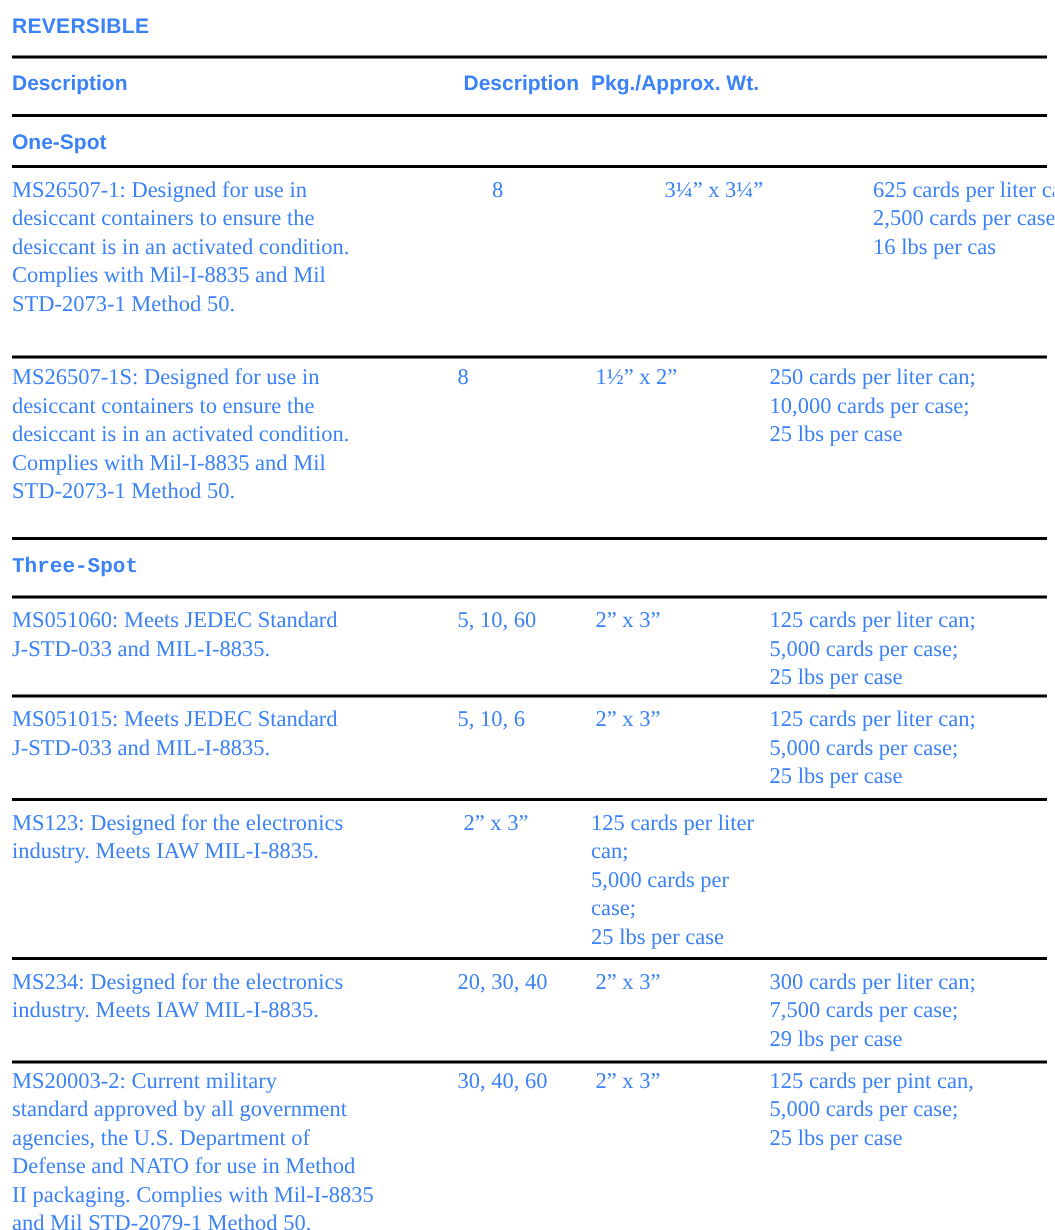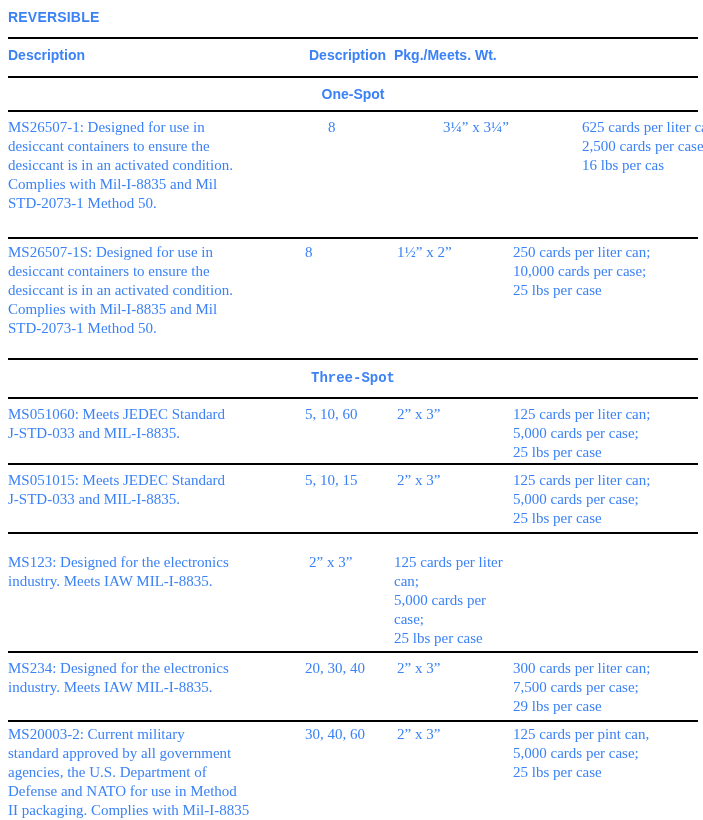--- a/index.html
+++ b/index.html
@@ -40,54 +40,53 @@
   .header-row { padding: 6px 0 10px 0; }
   .hcell.c2 { text-align: center; padding-right: 14px; }
   .hcell.c3 { padding-left: 4px; }
   .hcell.c4 { padding-left: 1px; }
   .section-row {
     font-family: "Liberation Sans", "DejaVu Sans", sans-serif;
     font-weight: bold;
     font-size: 14px;
     line-height: 21px;
     border-bottom: 2px solid #000000;
-    text-align: center;
   }
   .section-a { padding: 6px 0 5px 0; }
   .section-b { padding: 8px 0 8px 0; font-family: Liberation Mono, monospace; }
   .bcell {
     font-family: "Liberation Serif", "DejaVu Serif", serif;
     font-size: 15px;
     line-height: 19px;
     white-space: pre-line;
   }
   .bcell.c1 { padding-right: 6px; }
   .bcell.c3 { padding-left: 4px; }
   .bcell.c4 { padding-left: 1px; }
   
   .pad-a { padding: 6px 0 24px 0; gap: 23px; }
   .pad-b { padding: 4px 0 20px 0; }
   .pad-c { padding: 6px 0 1px 0; }
   .pad-d { padding: 6px 0 4px 0; }
-  .pad-e { padding: 19px 0 3px 0; }
+  .pad-e { padding: 6px 0 3px 0; }
   .pad-f { padding: 3px 0 0 0; }
 </style>
 </head>
 <body>
 
 <div class="page">
 
   <div class="page-title">REVERSIBLE</div>
 
   <div class="table">
 
     <div class="trow header-row">
       <div class="hcell c1">Description</div>
       <div class="hcell c3">Description</div>
-      <div class="hcell c4">Pkg./Meets. Wt.</div>
+      <div class="hcell c4">Pkg./Approx. Wt.</div>
     </div>
 
     <div class="section-row section-a">One-Spot</div>
 
     <div class="trow pad-a">
       <div class="bcell c1">MS26507-1: Designed for use in
 desiccant containers to ensure the
 desiccant is in an activated condition.
 Complies with Mil-I-8835 and Mil
 STD-2073-1 Method 50.</div>
@@ -119,21 +118,21 @@
       <div class="bcell c2">5, 10, 60</div>
       <div class="bcell c3">2” x 3”</div>
       <div class="bcell c4">125 cards per liter can;
 5,000 cards per case;
 25 lbs per case</div>
     </div>
 
     <div class="trow pad-d">
       <div class="bcell c1">MS051015: Meets JEDEC Standard
 J-STD-033 and MIL-I-8835.</div>
-      <div class="bcell c2">5, 10, 15</div>
+      <div class="bcell c2">5, 10, 6</div>
       <div class="bcell c3">2” x 3”</div>
       <div class="bcell c4">125 cards per liter can;
 5,000 cards per case;
 25 lbs per case</div>
     </div>
 
     <div class="trow pad-e">
       <div class="bcell c1">MS123: Designed for the electronics
 industry. Meets IAW MIL-I-8835.</div>
       <div class="bcell c3">2” x 3”</div>

